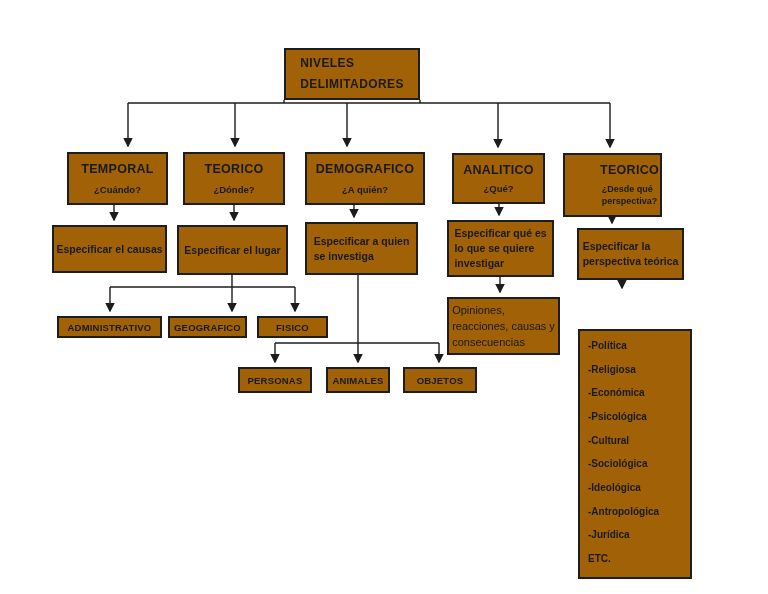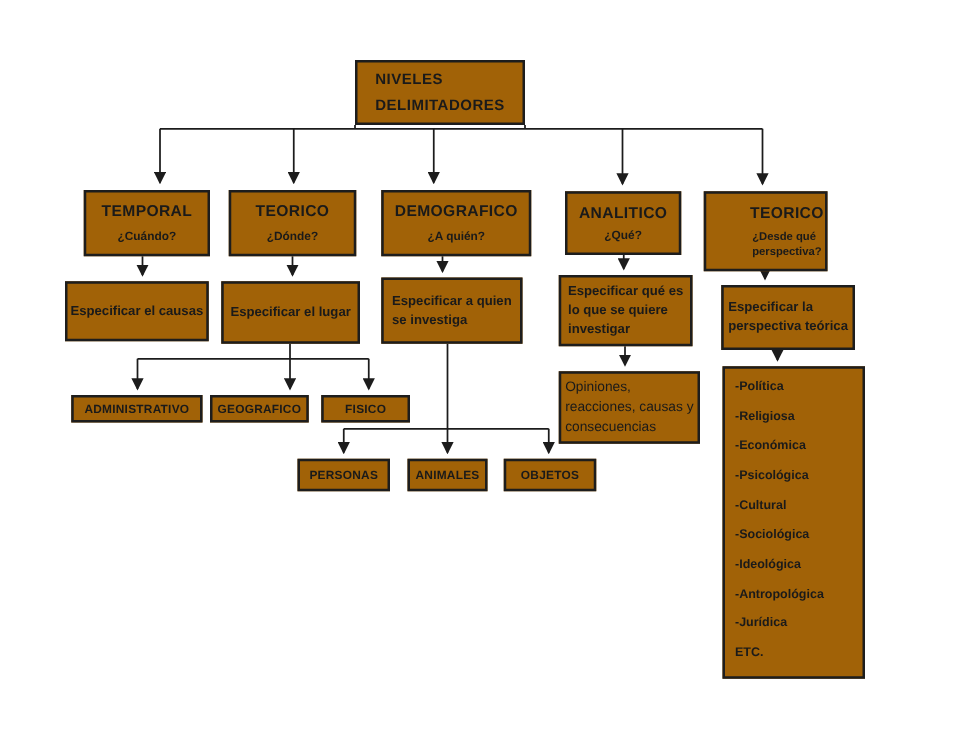--- a/index.html
+++ b/index.html
@@ -21,21 +21,21 @@
   .root { font-weight:bold; font-size:12px; line-height:21px; letter-spacing:.4px; }
   .lvl  { flex-direction:column; justify-content:space-between; padding:8px 2px 8px; }
   .lvl .t { font-weight:bold; font-size:12.5px; letter-spacing:.3px; }
   .lvl .q { font-weight:bold; font-size:9.5px; }
   .lvl.tall .q { font-size:9px; line-height:12px; }
   .step { font-weight:bold; font-size:10.5px; line-height:15px; }
   .small { font-weight:bold; font-size:9.5px; letter-spacing:.2px; }
   .result { font-weight:normal; font-size:11px; line-height:16px; }
   .list {
     flex-direction:column; align-items:flex-start; justify-content:space-between;
-    padding:9px 8px 13px; font-weight:bold; font-size:10px;
+    padding:9px 8px 13px; font-weight:bold; font-size:10px;margin-top:36px;
   }
   .list span { display:block; }
 </style>
 </head>
 <body>
 
 <div class="page">
 
   <svg class="wires" viewBox="0 0 768 594" fill="none" stroke="#1c1c1c" stroke-width="1.4">
     <defs>

